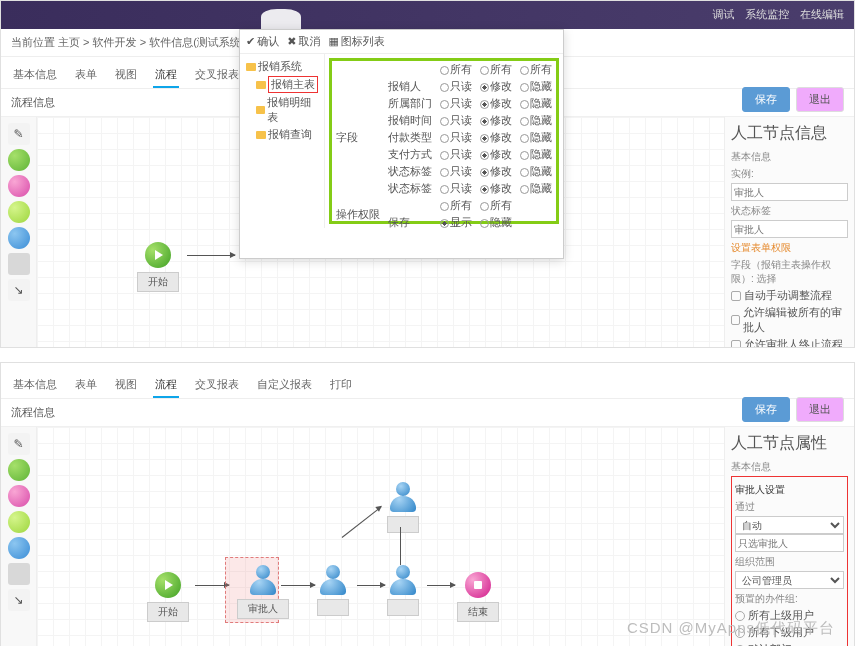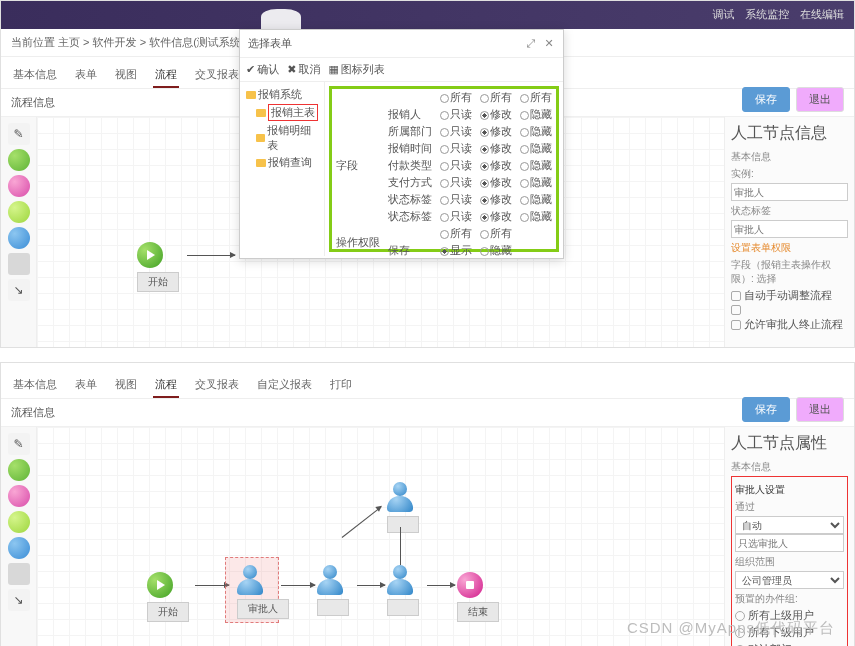--- a/index.html
+++ b/index.html
@@ -5,21 +5,21 @@
 *{box-sizing:border-box;margin:0;padding:0;font-family:"Microsoft YaHei",Arial,sans-serif;font-size:11px;color:#555}
 body{background:#fff;width:855px}
 .section{border:1px solid #e0e0e0;margin-bottom:14px;position:relative;background:#fff}
 .topbar{height:28px;background:#3a2d5c;background-image:linear-gradient(90deg,#3a2d5c,#4a3d6c);position:relative}
 .topbar .blob{position:absolute;left:260px;top:8px;width:40px;height:20px;background:#fff;border-radius:40% 40% 0 0;opacity:.9}
 .toplinks{position:absolute;right:10px;top:6px;color:#ccc;font-size:10px}
 .toplinks span{margin-left:8px;color:#ddd}
 .breadcrumb{padding:6px 10px;font-size:11px;color:#666;border-bottom:1px solid #eee;position:relative}
 .tabs{display:flex;padding:6px 10px 0;border-bottom:1px solid #eee;gap:14px}
 .tabs span{padding:4px 2px;color:#666;cursor:pointer}
-.tabs span.active{color:#333;border-bottom:2px solid #7f1d1d}
+.tabs span.active{color:#333;border-bottom:2px solid #0ea5e9}
 .subhead{padding:6px 10px;color:#666;border-bottom:1px solid #f0f0f0;font-size:11px}
 .rightbtns{position:absolute;right:10px;display:flex;gap:6px;align-items:center}
 .btn{display:inline-block;padding:4px 12px;border-radius:3px;border:1px solid #ddd;background:#f0abfc;cursor:pointer}
 .btn.primary{background:#5b9bd5;color:#fff;border-color:#5b9bd5}
 .workarea{display:flex;height:230px;position:relative}
 .workarea2{display:flex;height:260px;position:relative}
 .palette{width:36px;background:#f8f8f8;border-right:1px solid #eee;display:flex;flex-direction:column;align-items:center;padding-top:6px;gap:4px}
 .ico{width:22px;height:22px;border-radius:50%;display:flex;align-items:center;justify-content:center;font-size:12px;cursor:pointer}
 .ico.pen{background:#f3f3f3;border-radius:3px}
 .ico.green{background:radial-gradient(circle at 30% 30%,#a5e06a,#5fb336)}
@@ -28,21 +28,21 @@
 .ico.blue{background:radial-gradient(circle at 30% 30%,#8cc6f0,#3a8cd6)}
 .ico.gray{background:#d8d8d8;border-radius:3px}
 .canvas{flex:1;position:relative;background:#fff;background-image:linear-gradient(#f4f4f4 1px,transparent 1px),linear-gradient(90deg,#f4f4f4 1px,transparent 1px);background-size:16px 16px}
 .rpanel{width:130px;border-left:1px solid #eee;background:#fbfbfb;padding:6px;font-size:10px;color:#666;overflow:hidden}
 .rpanel .ptitle{font-size:16px;color:#555;margin-bottom:6px}
 .rpanel .plabel{color:#888;font-size:10px;margin:3px 0 2px}
 .rpanel input[type=text],.rpanel select{width:100%;height:18px;border:1px solid #ccc;font-size:10px;padding:0 2px;background:#fff}
 .rpanel .chk{display:flex;align-items:center;gap:3px;font-size:10px;color:#666;margin:2px 0}
 .rpanel .chk i{width:10px;height:10px;border:1px solid #aaa;border-radius:50%;display:inline-block}
 .rpanel .chk.sq i{border-radius:2px}
-.node{position:absolute;}
+.node{position:absolute;text-align:center}
 .node .shape{display:inline-block}
 .node .lbl{display:block;background:#e8e8e8;border:1px solid #ccc;padding:2px 10px;margin-top:2px;font-size:10px;color:#555}
 .person{width:26px;height:30px;position:relative;display:inline-block}
 .person::before{content:"";position:absolute;top:0;left:6px;width:14px;height:14px;border-radius:50%;background:radial-gradient(circle at 35% 30%,#a7d4f4,#2f85c8)}
 .person::after{content:"";position:absolute;bottom:0;left:0;width:26px;height:16px;border-radius:13px 13px 4px 4px;background:radial-gradient(circle at 35% 20%,#a7d4f4,#2f85c8)}
 .circ{width:26px;height:26px;border-radius:50%;display:inline-block}
 .circ.start{background:radial-gradient(circle at 30% 30%,#a5e06a,#3fa023)}
 .circ.start::after{content:"";display:block;margin:8px 0 0 10px;width:0;height:0;border-left:8px solid #fff;border-top:5px solid transparent;border-bottom:5px solid transparent}
 .circ.end{background:radial-gradient(circle at 30% 30%,#f9a6d4,#d11a8a)}
 .circ.end::after{content:"";display:block;margin:9px auto 0;width:8px;height:8px;background:#fff;border-radius:1px}
@@ -124,37 +124,31 @@
       <div class="plabel">状态标签</div>
       <input type="text" placeholder="审批人" style="">
       <div class="plabel" style="color:#e58a2e">设置表单权限</div>
       <div class="plabel">字段（报销主表操作权限）:  选择</div>
       <div class="chk sq">
           <i></i>
           <span>自动手动调整流程</span>
         </div>
       <div class="chk sq">
           <i></i>
+          <span>允许编辑被所有的审批人</span>
         </div>
       <div class="chk sq">
           <i></i>
           <span>允许审批人终止流程</span>
         </div>
       
     </div>
   </div>
 
   <div class="dialog">
-    <div class="dlg-title">
-      <span>选择表单</span>
-      <div class="ctl">
-        <span>⤢</span>
-        <span>✕</span>
-      </div>
-    </div>
     <div class="dlg-toolbar">
       <div class="tb">✔<span>确认</span></div>
       <div class="tb">✖<span>取消</span></div>
       <div class="tb">▦<span>图标列表</span></div>
     </div>
     <div class="dlg-body">
       <div class="tree">
         <div class="tn">
             <span class="folder"></span>
             <span>报销系统</span>

